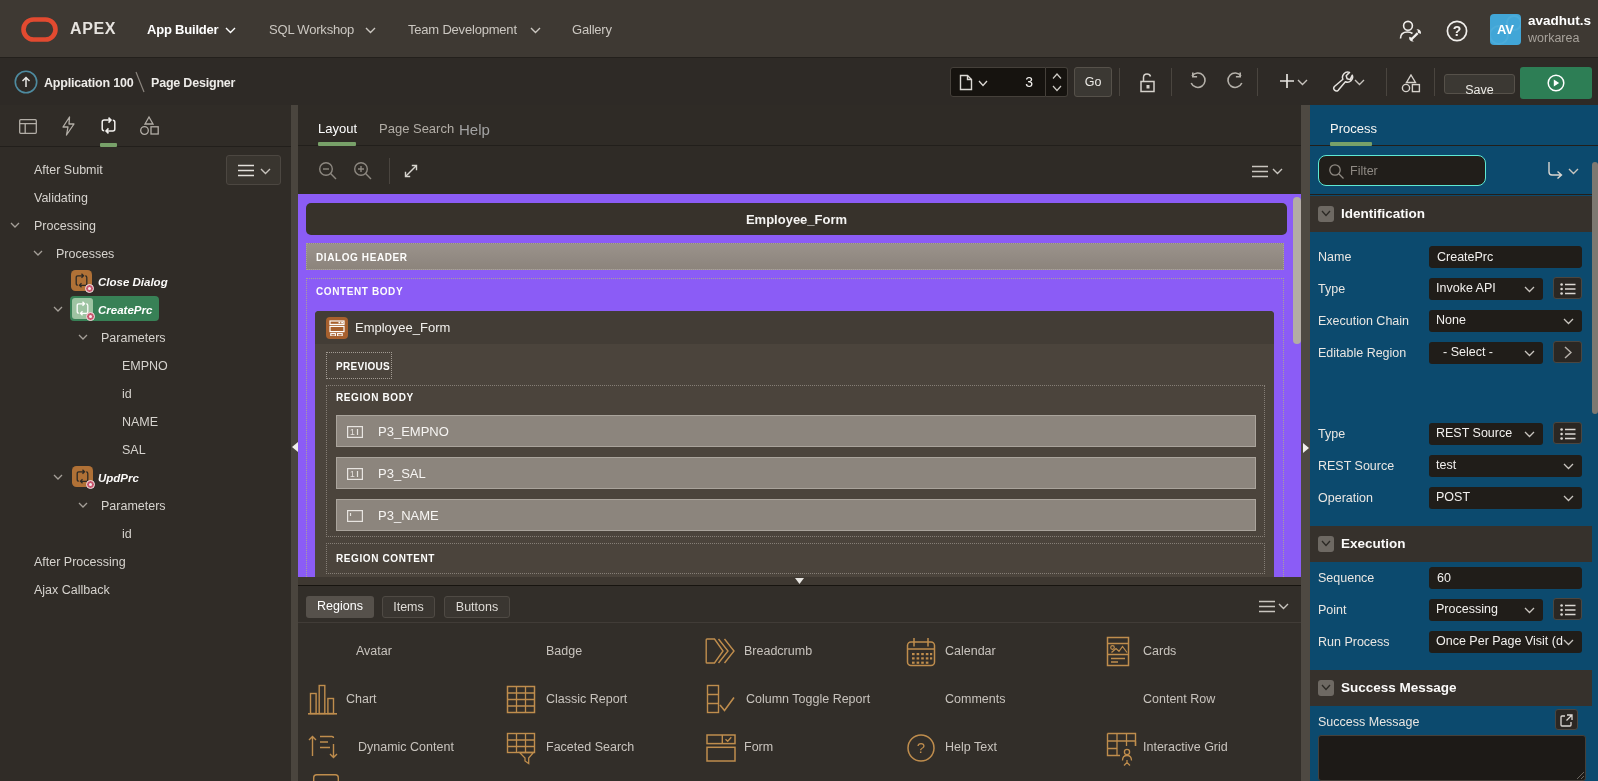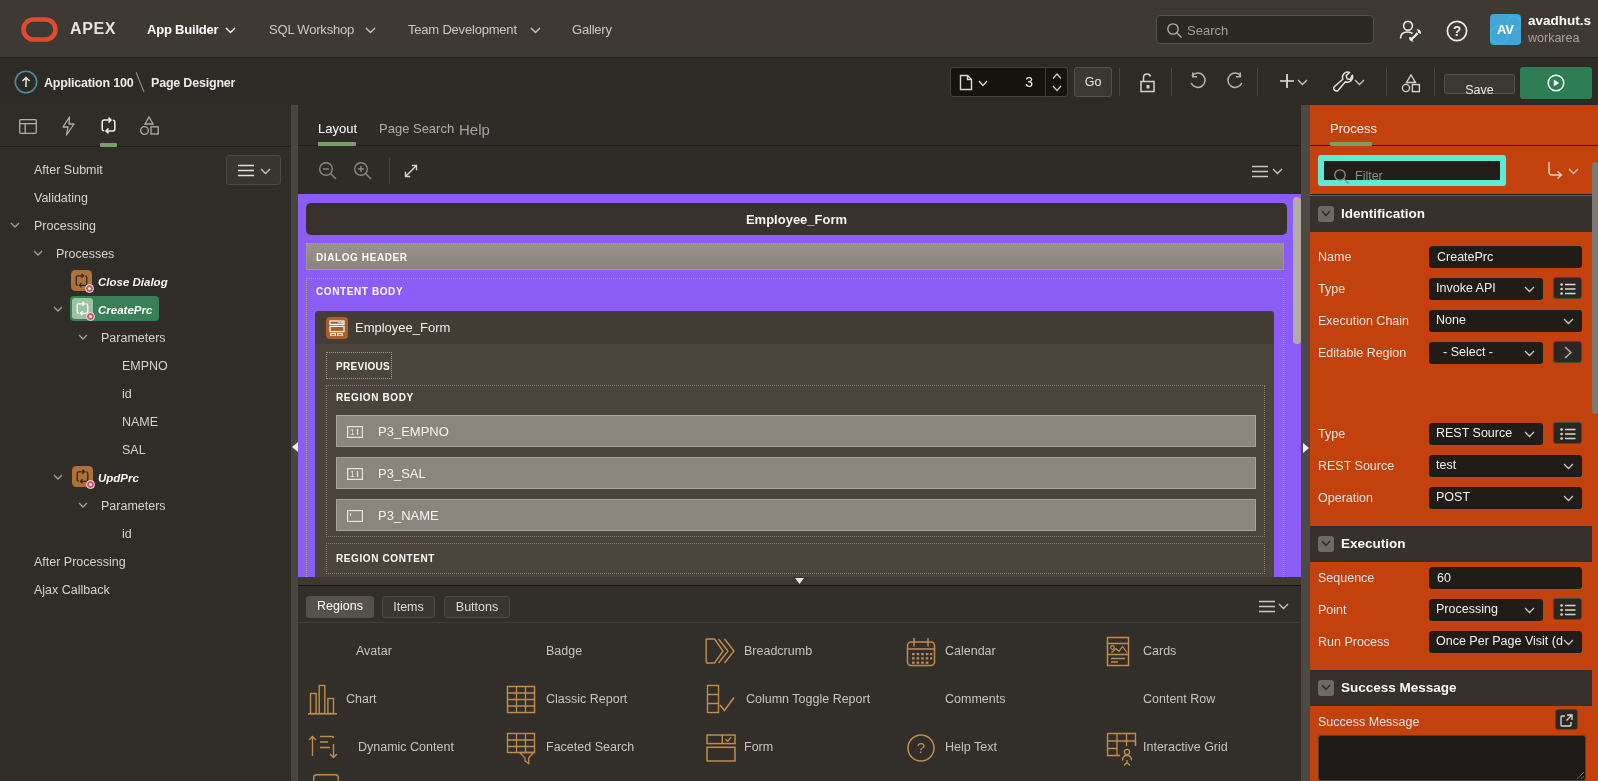--- a/index.html
+++ b/index.html
@@ -13,21 +13,21 @@
 #topbar{left:0;top:0;width:1598px;height:57px;background:#3e3933;}
 #bar2{left:0;top:57px;width:1598px;height:48px;background:#2e2a26;border-top:1px solid #23201c;}
 .navitem{font-size:13px;color:#cbc7c1;top:22px;letter-spacing:-0.2px;}
 .sep2{position:absolute;top:10px;width:1px;height:28px;background:#4a453f;}
 .btn{position:absolute;background:#3b3833;border:1px solid #56514a;border-radius:3px;color:#eceae6;text-align:center;}
 
 #lpane{left:0;top:105px;width:291px;height:676px;background:#302c27;}
 #split1{left:291px;top:105px;width:7px;height:676px;background:#4a453e;}
 #cpane{left:298px;top:105px;width:1003px;height:676px;background:#2f2b26;}
 #split2{left:1301px;top:105px;width:9px;height:676px;background:#4e4942;}
-#rpane{left:1310px;top:105px;width:288px;height:676px;background:#c2410c;}
+#rpane{left:1310px;top:105px;width:288px;height:676px;background:#0c4a6e;}
 .tabrow{border-bottom:1px solid #221f1b;}
 .greenbar{position:absolute;height:4px;background:#78a169;border-radius:1px;}
 
 .trow{position:absolute;font-size:12.5px;color:#d6d3ce;height:16px;line-height:16px;}
 .chev{position:absolute;width:10px;height:6px;}
 
 #canvas{left:0px;top:89px;width:1003px;height:391px;background:#8b5cf6;overflow:hidden;position:absolute;}
 .dotted{border:1px dotted #a8a199;}
 .lbl10{font-size:10px;font-weight:bold;letter-spacing:0.6px;color:#fdfdfc;position:absolute;white-space:nowrap;}
 .itembar{position:absolute;left:20px;width:920px;height:32px;background:#8c857d;border:1px solid #aaa49c;}
@@ -62,27 +62,20 @@
       </svg>
   <div class="txt navitem" style="left:269px;">SQL Workshop</div>
   <svg class="abs" style="left:365px;top:27px" width="11" height="7" viewBox="0 0 11 7">
         <path d="M1 1 L5.5 5.5 L10 1" fill="none" stroke="#cbc7c1" stroke-width="1.4"></path>
       </svg>
   <div class="txt navitem" style="left:408px;">Team Development</div>
   <svg class="abs" style="left:530px;top:27px" width="11" height="7" viewBox="0 0 11 7">
         <path d="M1 1 L5.5 5.5 L10 1" fill="none" stroke="#cbc7c1" stroke-width="1.4"></path>
       </svg>
   <div class="txt navitem" style="left:572px;">Gallery</div>
-  <div class="abs" style="left:1156px;top:15px;width:218px;height:29px;background:#2c2824;border:1px solid #575249;border-radius:4px;">
-    <svg class="abs" style="left:9px;top:6px" width="17" height="17" viewBox="0 0 17 17">
-          <circle cx="7" cy="7" r="5.2" fill="none" stroke="#b9b4ad" stroke-width="1.3"></circle>
-          <path d="M11 11 L15.5 15.5" stroke="#b9b4ad" stroke-width="1.3"></path>
-        </svg>
-    <div class="txt" style="left:30px;top:7px;font-size:13px;color:#a49f98;">Search</div>
-  </div>
   <svg class="abs" style="left:1398px;top:19px" width="25" height="23" viewBox="0 0 25 23">
     <circle cx="10" cy="6.8" r="4.4" fill="none" stroke="#f1efec" stroke-width="1.6"></circle>
     <path d="M2.5 19.5 Q2.5 13 9.5 13 Q12.5 13 14.5 14.5" fill="none" stroke="#f1efec" stroke-width="1.6"></path>
     <path d="M13.5 20.3 l6.2-6.2" stroke="#f1efec" stroke-width="2.3"></path>
     <path d="M18.3 10.5 a3.5 3.5 0 0 1 4.5 4.5 l-2.8-1.2 -0.5-2.8 z" fill="#f1efec"></path>
     <path d="M15.9 22.3 a3.5 3.5 0 0 1-4.5-4.5 l2.8 1.2 0.5 2.8 z" fill="#f1efec"></path>
   </svg>
   <svg class="abs" style="left:1446px;top:20px" width="22" height="22" viewBox="0 0 22 22">
         <circle cx="11" cy="11" r="9.6" fill="none" stroke="#f1efec" stroke-width="1.7"></circle>
         <text x="11" y="16" font-size="14" font-weight="bold" fill="#f1efec" text-anchor="middle" font-family="Liberation Sans">?</text>
@@ -480,21 +473,21 @@
         <path d="M0 0 L6 5 L0 10 Z" fill="#f0eeeb"></path>
       </svg>
 </div>
 
 <div id="rpane" class="abs">
   <div class="abs tabrow" style="left:0;top:0;width:288px;height:41px;">
     <div class="txt" style="left:20px;top:16px;font-size:13px;color:#f6f5f3;">Process</div>
     <div class="greenbar" style="left:20px;top:37px;width:42px;"></div>
   </div>
   <div class="abs" style="left:0;top:41px;width:288px;height:49px;border-bottom:1px solid #221f1b;">
-    <div class="abs" style="left:8px;top:9px;width:188px;height:31px;background:#211e1a;border:6px solid #5eead4;border-radius:3px;">
+    <div class="abs" style="left:8px;top:9px;width:168px;height:31px;background:#211e1a;border:1px solid #5eead4;border-radius:8px;">
       <svg class="abs" style="left:9px;top:7px" width="17" height="17" viewBox="0 0 17 17">
             <circle cx="7" cy="7" r="5.2" fill="none" stroke="#8f8a83" stroke-width="1.3"></circle>
             <path d="M11 11 L15.5 15.5" stroke="#8f8a83" stroke-width="1.3"></path>
           </svg>
       <div class="txt" style="left:31px;top:8px;font-size:12.5px;color:#8f8a84;">Filter</div>
     </div>
     <svg class="abs" style="left:237px;top:16px" width="17" height="17" viewBox="0 0 17 17">
           <path d="M2 0 V10 Q2 13 5 13 H14 M10.5 9.5 L14.5 13 L10.5 16.5" fill="none" stroke="#d9d6d1" stroke-width="1.4"></path>
         </svg>
     <svg class="abs" style="left:258px;top:22px" width="11" height="7" viewBox="0 0 11 7">

